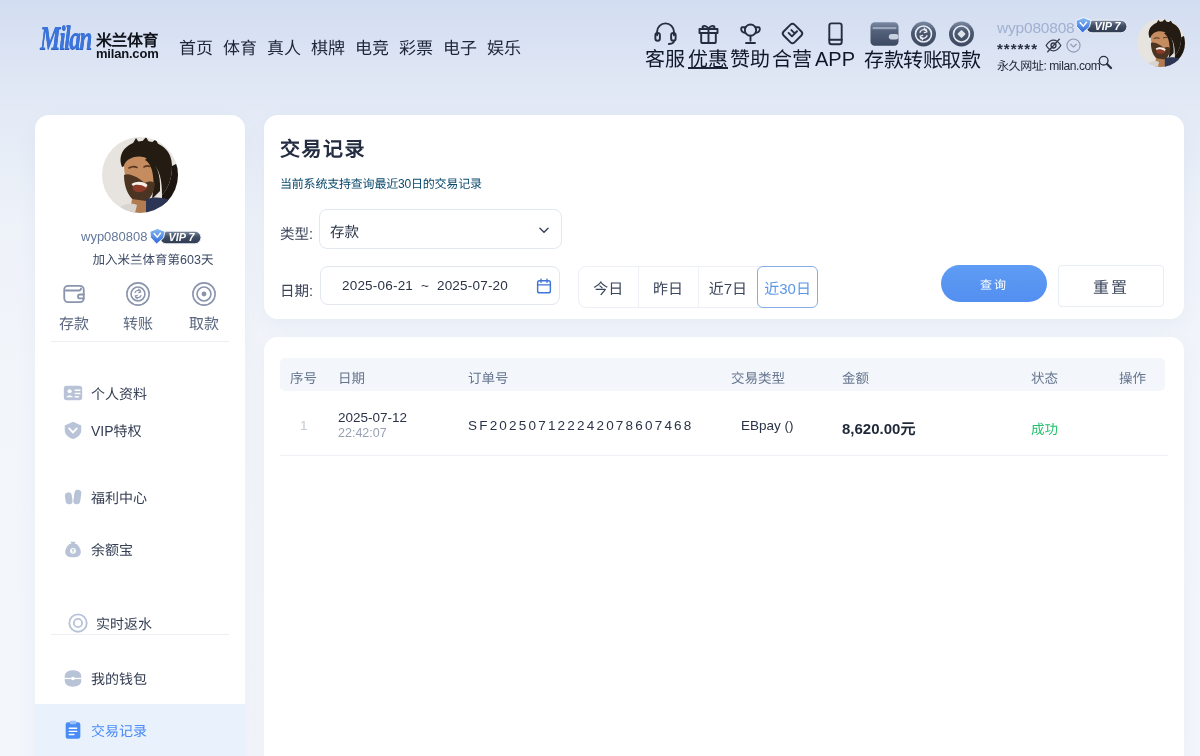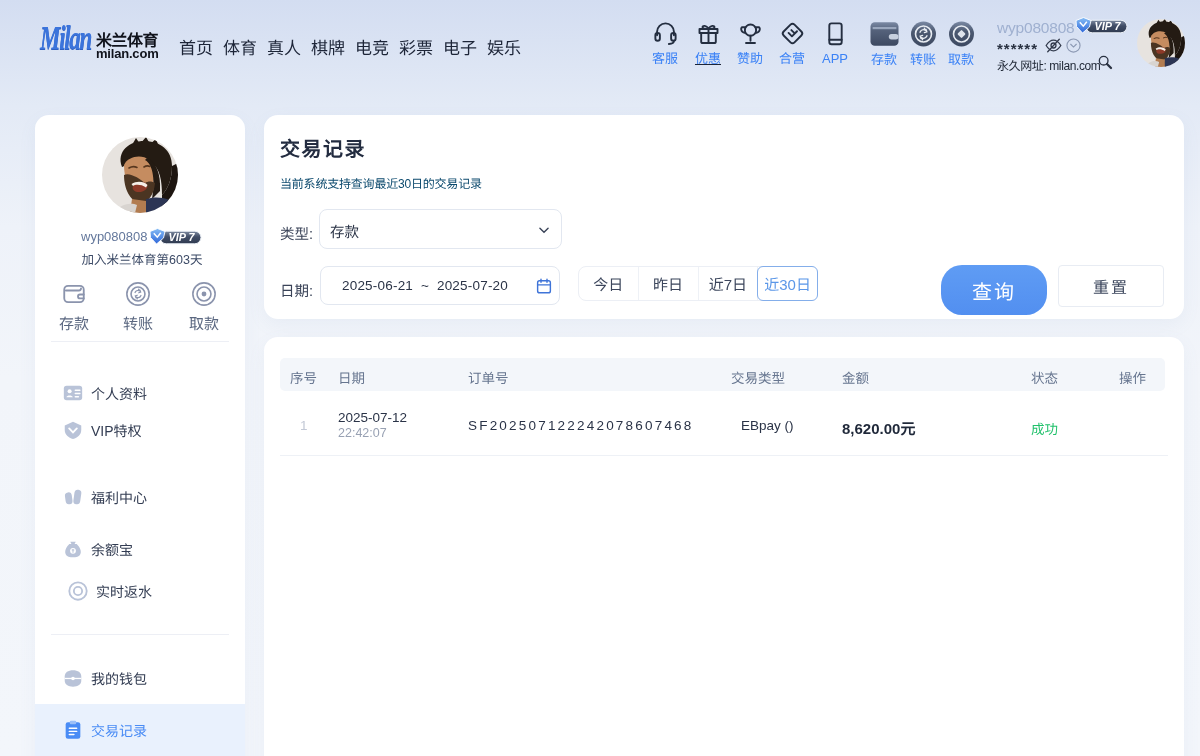--- a/index.html
+++ b/index.html
@@ -19,61 +19,61 @@
     color:#3b74dc; letter-spacing:-2px;
     transform:scaleX(.68); transform-origin:left top;
     text-shadow:0 1px 0 #2e5fc0;
   }
   .logo-cn { left:96px; top:27px; font-size:16px; font-weight:bold; color:#10131c; letter-spacing:-0.5px;}
   .logo-com { left:96px; top:46px; font-size:13px; font-weight:bold; color:#10131c; letter-spacing:-0.2px;}
   .nav { left:179px; top:34px; display:flex; gap:10px; font-size:17px; color:#1d2538; }
 
   .icongrp { top:20px; width:60px; text-align:center; }
   .icongrp svg { display:block; margin:0 auto; }
-  .icongrp .lbl { font-size:13px; line-height:16px; color:#3b82f6; margin-top:4px; white-space:nowrap; }
+  .icongrp .lbl { font-size:20px; line-height:16px; color:#0f172a; margin-top:4px; white-space:nowrap; }
 
   .u-name { left:997px; top:19px; font-size:15.5px; color:#9fb0d0; letter-spacing:-0.2px; }
   .u-stars { left:997px; top:40px; font-size:15px; font-weight:bold; color:#2a3242; letter-spacing:1px;}
   .u-url { left:997px; top:56px; font-size:12px; color:#1f2735; letter-spacing:-0.4px; }
 
   
   .card { position:absolute; background:#fff; border-radius:14px; box-shadow:0 6px 18px rgba(120,140,180,.07); }
   .side  { left:35px;  top:115px; width:210px; height:700px; }
   .filter{ left:264px; top:115px; width:920px; height:204px; }
   .table { left:264px; top:337px; width:920px; height:500px; }
 
   
   .s-avatar { left:102px; top:137px; }
   .s-name { left:81px; top:229px; font-size:13px; color:#64789c; }
-  .s-days { left:37px; top:249px; width:210px; text-align:center; font-size:12.5px; color:#3c4a66; }
+  .s-days { left:48px; top:249px; width:210px; text-align:center; font-size:12.5px; color:#3c4a66; }
   .s-quick { top:281px; width:66px; text-align:center; }
   .s-quick svg { display:block; margin:0 auto; }
   .s-quick .lbl { font-size:15px; color:#5a6780; margin-top:5px; }
   .s-div { left:51px; width:178px; height:1px; background:#edeff5; }
   .menu-item { left:35px; width:210px; height:52px; display:flex; align-items:center; padding-left:27px; }
   .menu-item svg { margin-right:7px; }
   .menu-item .t { font-size:14px; color:#323c52; }
   .menu-item.active { background:#e9f1fd; }
   .menu-item.active .t { color:#4a8cf5; }
 
   
   .f-title { left:280px; top:133px; font-size:20px; font-weight:bold; color:#232c40; letter-spacing:1.5px;}
   .f-sub { left:280px; top:174px; font-size:12px; color:#0c4a6e; letter-spacing:-0.2px; }
   .f-label { font-size:14.5px; color:#3a4358; }
   .box { position:absolute; background:#fff; border:1px solid #e2e7f0; border-radius:8px; }
   .f-select { left:319px; top:209px; width:243px; height:40px; }
   .f-select .v { position:absolute; left:10px; top:10px; font-size:14.5px; color:#2a3346; }
   .f-date { left:320px; top:266px; width:240px; height:39px; }
   .f-date .v { position:absolute; left:21px; top:11px; font-size:13.5px; color:#2a3346; letter-spacing:.2px;}
-  .seg { left:578px; top:266px; width:240px; height:35px; background:#fff; border:1px solid #eceff5; border-radius:8px; display:flex; }
+  .seg { left:578px; top:266px; width:240px; height:42px; background:#fff; border:1px solid #eceff5; border-radius:8px; display:flex; }
   .seg .s { flex:1; display:flex; align-items:center; justify-content:center; font-size:15px; color:#3c465c; border-right:1px solid #eef1f6; }
   .seg .s:last-child { border-right:none; }
   .seg .s.on { border:1px solid #84aeea; border-radius:6px; color:#5b97e8; margin:-1px; position:relative; background:#fff; }
-  .btn-q { left:941px; top:265px; width:106px; height:50px; background:linear-gradient(180deg,#5f9cf4,#528ff0); border-radius:21px;
-           color:#fff; font-size:20px; display:flex; align-items:center; justify-content:center; letter-spacing:2px;}
+  .btn-q { left:941px; top:265px; width:106px; height:37px; background:linear-gradient(180deg,#5f9cf4,#528ff0); border-radius:21px;
+           color:#fff; font-size:12px; display:flex; align-items:center; justify-content:center; letter-spacing:2px;}
   .btn-r { left:1058px; top:265px; width:106px; height:42px; background:#fff; border:1px solid #e8ecf3; border-radius:4px;
            color:#3c465c; font-size:16px; display:flex; align-items:center; justify-content:center; letter-spacing:2px;}
 
   
   .thead { left:280px; top:358px; width:885px; height:33px; background:#f3f6fa; border-radius:5px; }
   .th { position:absolute; top:367px; font-size:13.5px; color:#66758f; }
   .td { position:absolute; font-size:13.5px; color:#2a3347; }
   .rowline { left:280px; top:455px; width:888px; height:1px; background:#eef1f6; }
 </style>
 </head>
@@ -316,21 +316,21 @@
 </div>
 <div class="abs menu-item" style="top:523px;">
   <svg width="22" height="22" viewBox="0 0 24 24">
     <path d="M9 4h6l-1.6 3h-2.8z" fill="#b9c3d8"></path>
     <path d="M8 6.5h8c3 2.6 4.5 5.8 4.5 8.9 0 3.4-2.6 5.6-6 5.6h-5c-3.4 0-6-2.2-6-5.6 0-3.1 1.5-6.3 4.5-8.9z" fill="#b9c3d8"></path>
     <circle cx="12" cy="14" r="3.2" fill="#fff"></circle>
     <path d="M12 12v4M10.6 13h2.8" stroke="#b9c3d8" stroke-width="1.1"></path>
   </svg>
   <div class="t">余额宝</div>
 </div>
-<div class="abs menu-item" style="top:565px;padding-left:32px;">
+<div class="abs menu-item" style="top:597px;padding-left:32px;">
   <svg width="22" height="22" viewBox="0 0 24 24" fill="none" stroke="#b9c3d8" stroke-width="2">
     <circle cx="12" cy="12" r="9.5"></circle>
     <circle cx="12" cy="12" r="4.5"></circle>
   </svg>
   <div class="t">实时返水</div>
 </div>
 <div class="abs s-div" style="top:634px;"></div>
 <div class="abs menu-item" style="top:652px;">
   <svg width="22" height="22" viewBox="0 0 24 24">
     <path d="M3 10c0-4 3.6-6.5 9-6.5S21 6 21 10v5c0 4-3.6 6.5-9 6.5S3 19 3 15Z" fill="#b9c3d8"></path>

